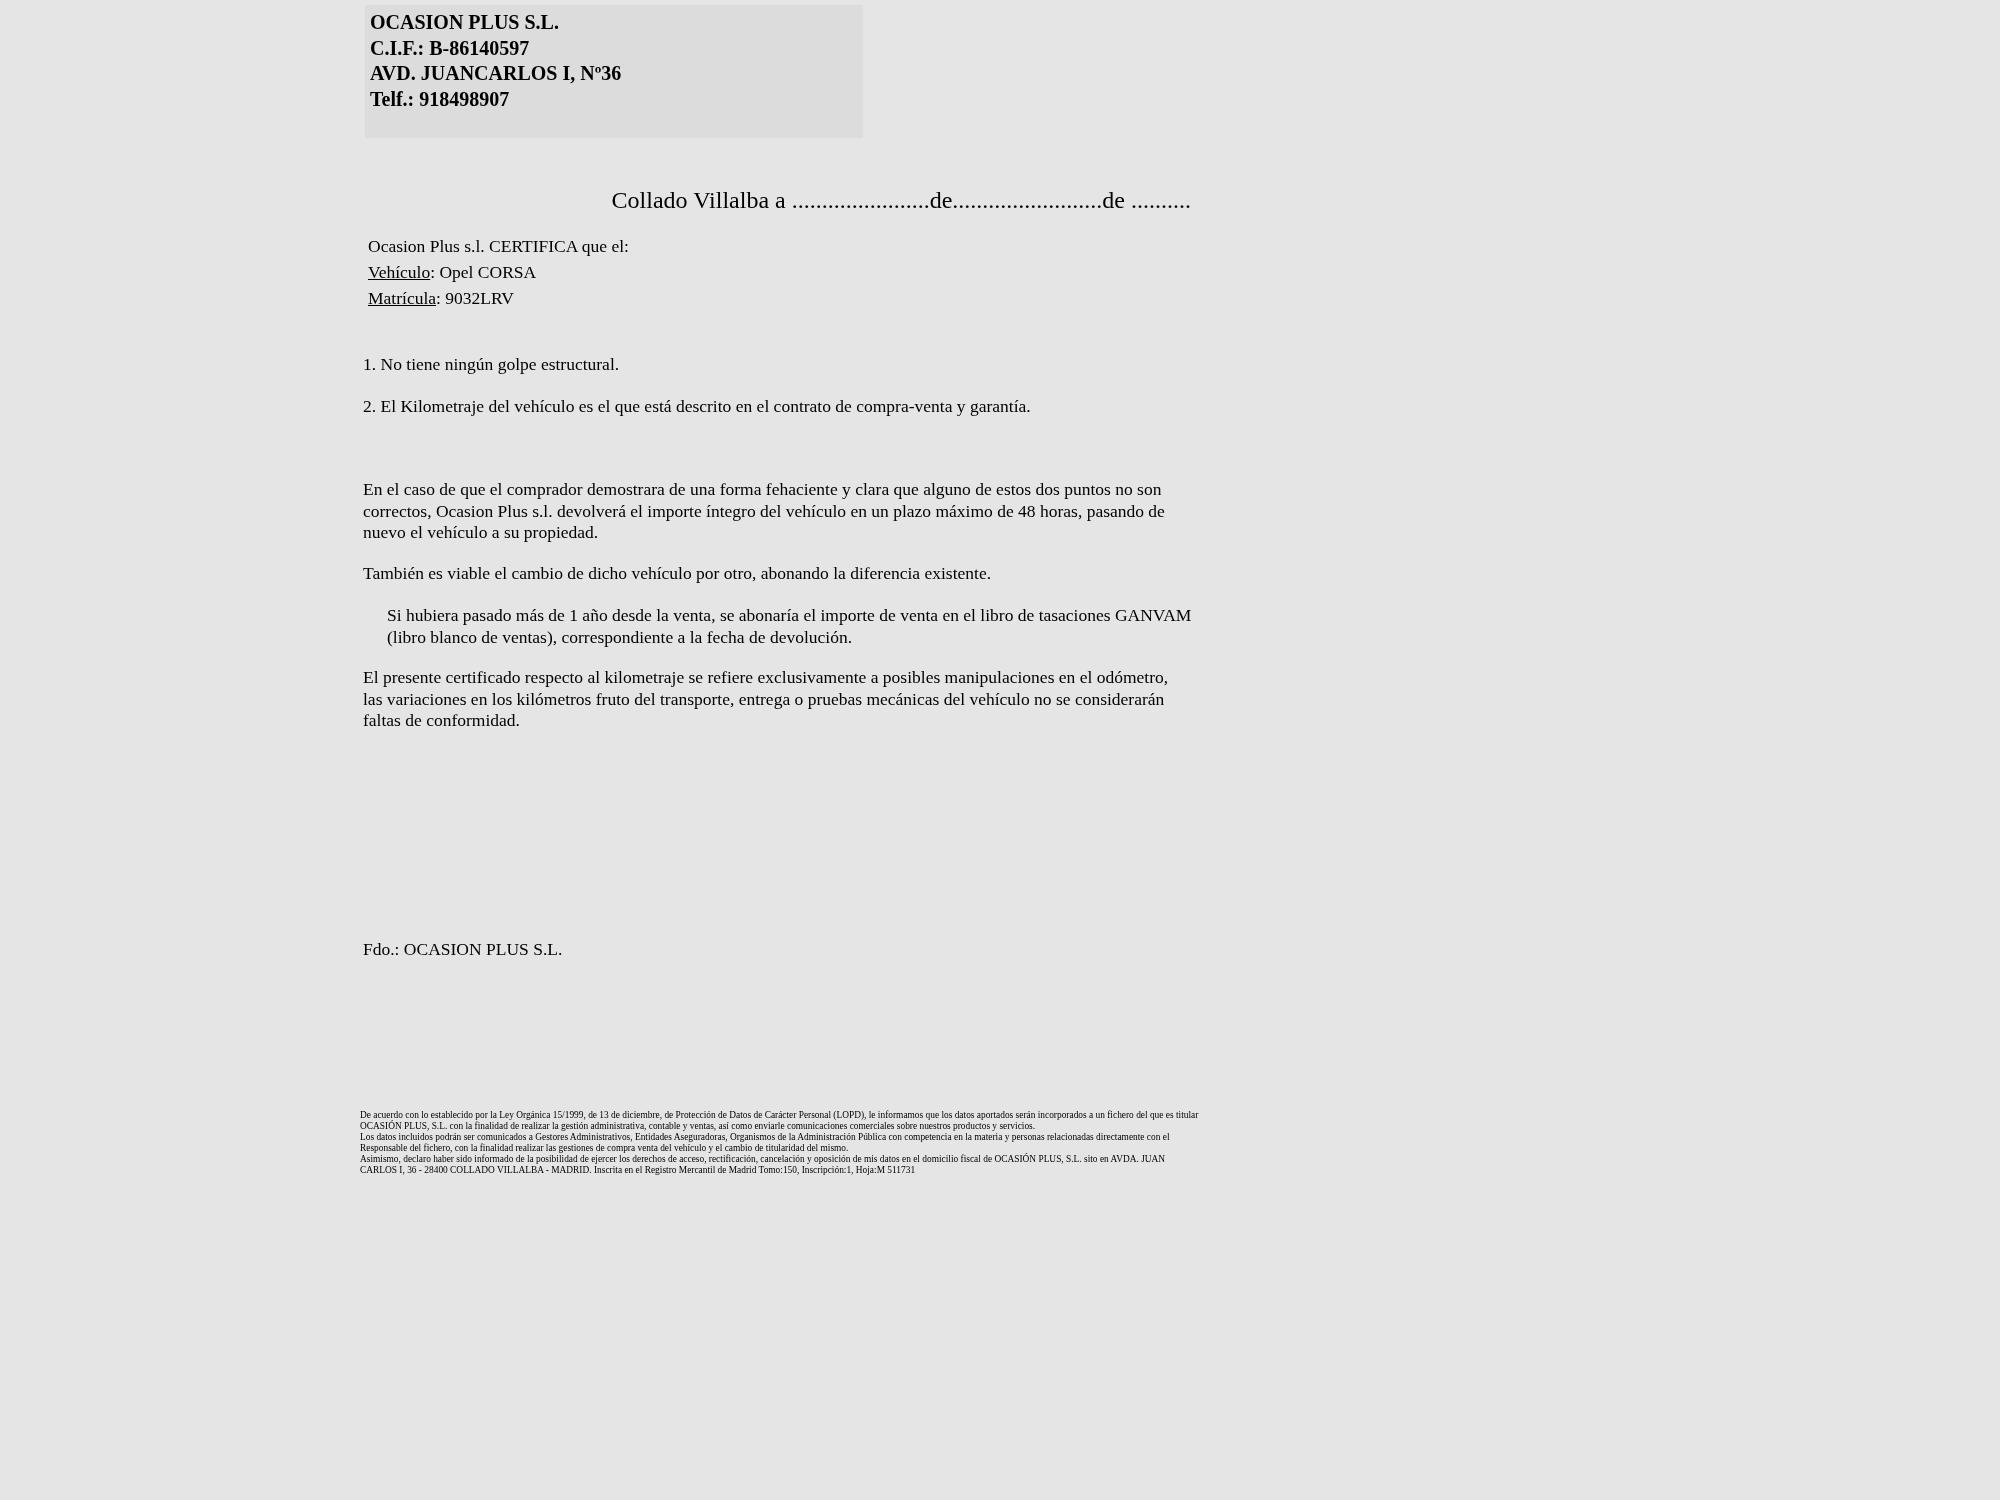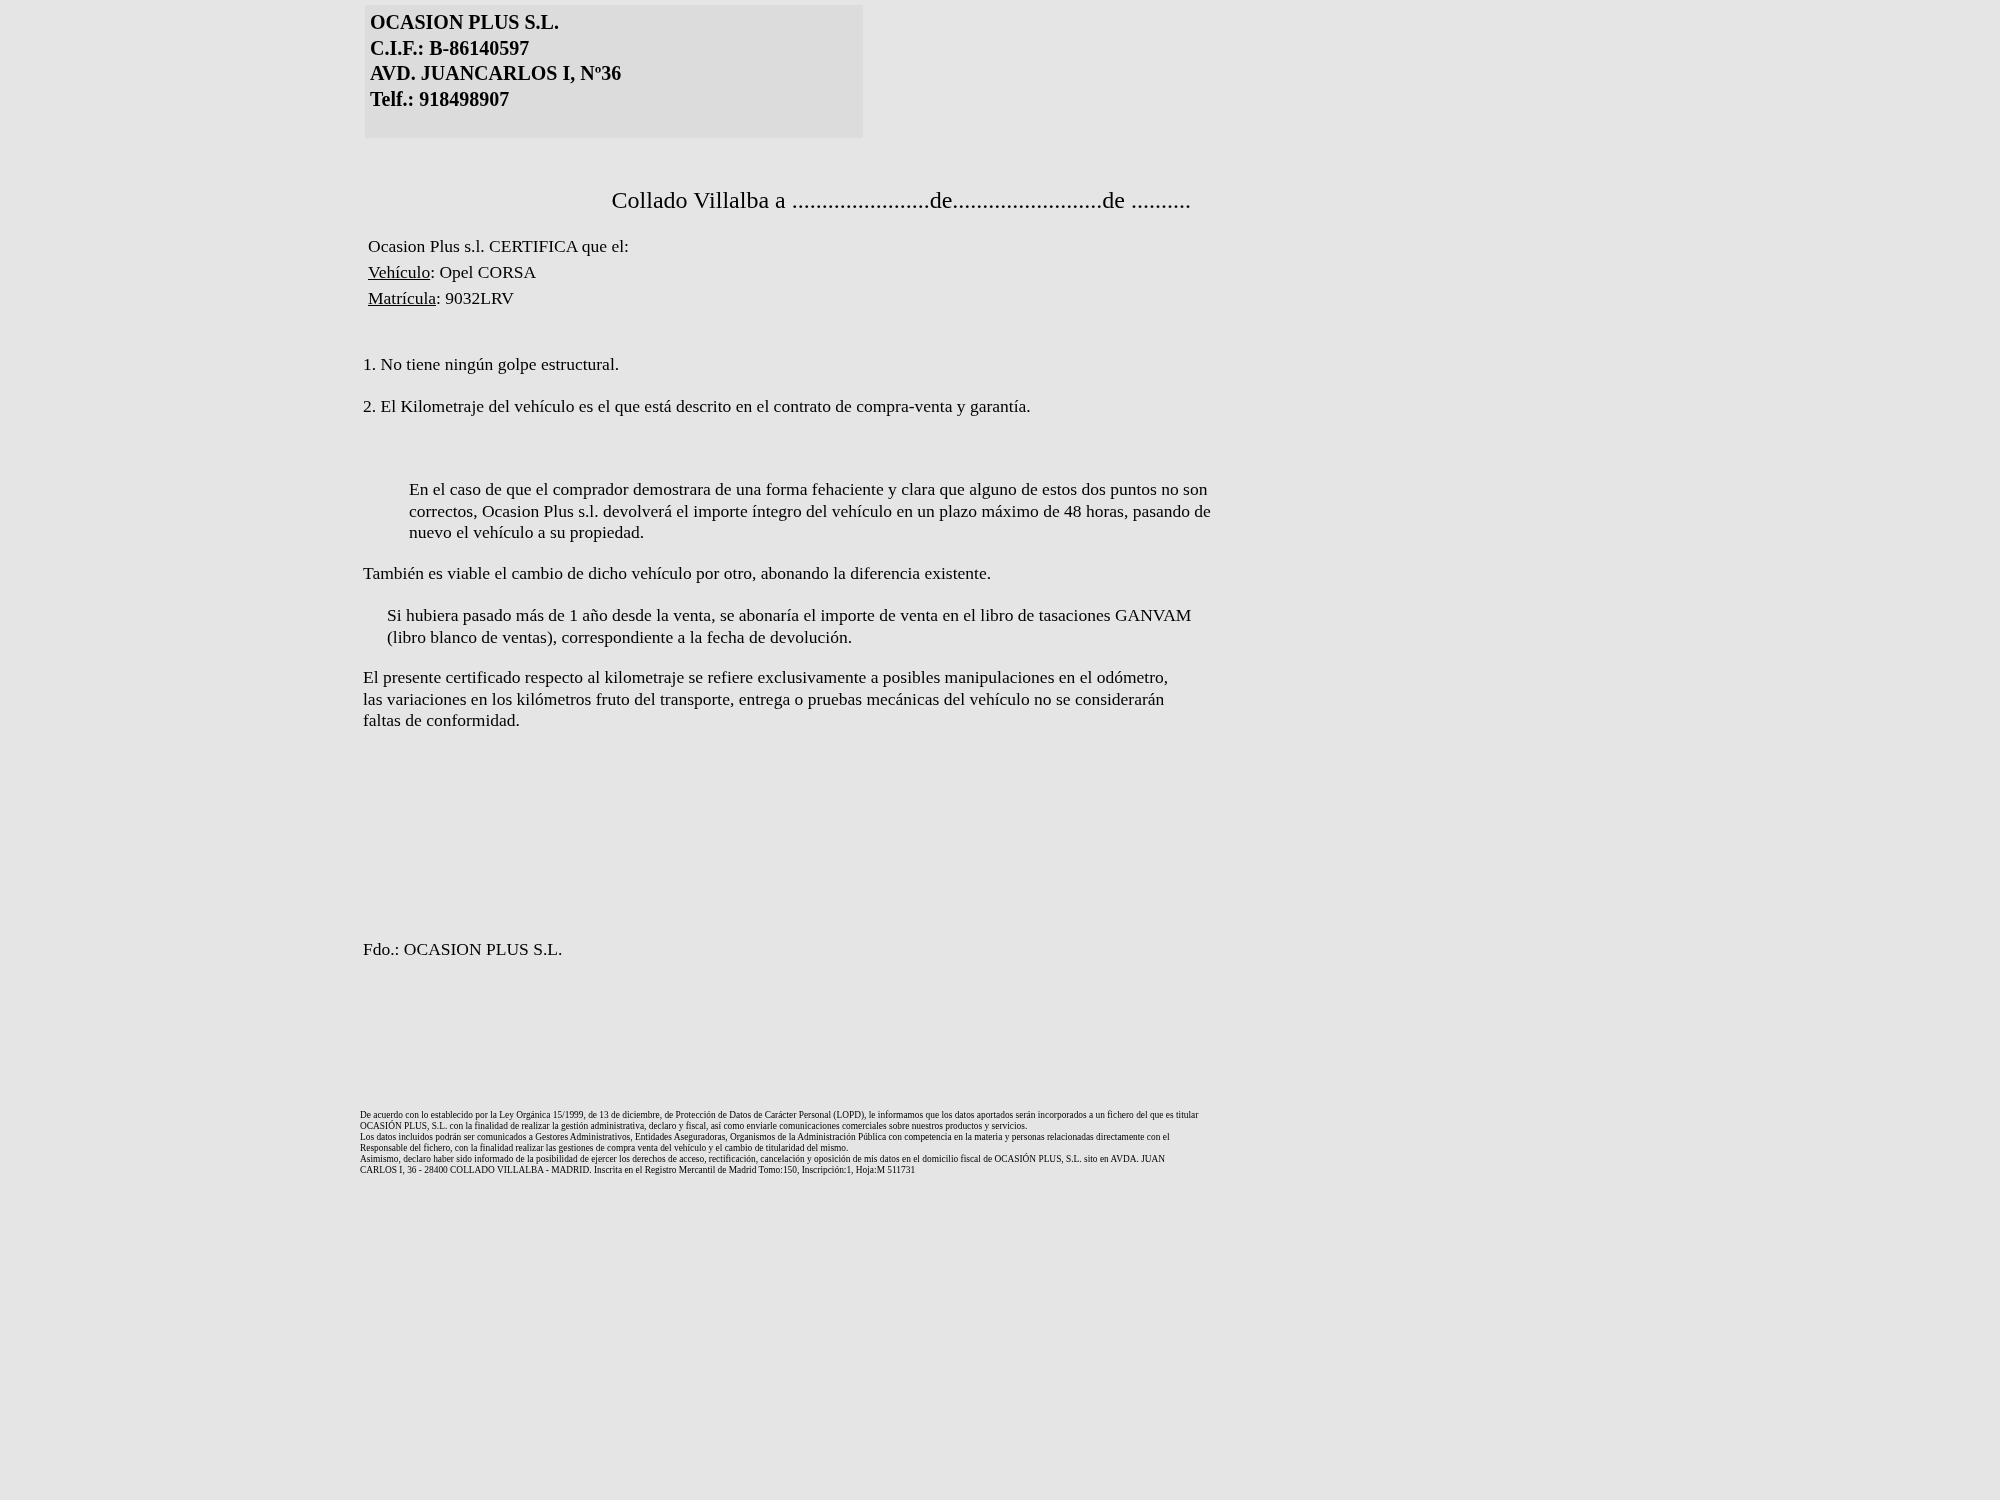--- a/index.html
+++ b/index.html
@@ -82,21 +82,21 @@
   #point-2 { top: 396px; }
 
   
   .para {
     position: absolute;
     left: 363px;
     width: 828px;
     font-size: 17.5px;
     line-height: 21.5px;
   }
-  #para-0 { top: 479px; margin-left: 46px; }
+  #para-0 { top: 479px; }
   #para-1 { top: 563px; }
   #para-2 { top: 605px; margin-left: 24px; }
   #para-3 { top: 667px; }
 
   
   .signature {
     position: absolute;
     left: 363px;
     top: 939px;
     font-size: 17.5px;
@@ -145,20 +145,20 @@
 
   <div class="para" id="para-0">En el caso de que el comprador demostrara de una forma fehaciente y clara que alguno de estos dos puntos no son correctos, Ocasion Plus s.l. devolverá el importe íntegro del vehículo en un plazo máximo de 48 horas, pasando de nuevo el vehículo a su propiedad.</div>
   <div class="para" id="para-1">También es viable el cambio de dicho vehículo por otro, abonando la diferencia existente.</div>
   <div class="para" id="para-2">Si hubiera pasado más de 1 año desde la venta, se abonaría el importe de venta en el libro de tasaciones GANVAM (libro blanco de ventas), correspondiente a la fecha de devolución.</div>
   <div class="para" id="para-3">El presente certificado respecto al kilometraje se refiere exclusivamente a posibles manipulaciones en el odómetro, las variaciones en los kilómetros fruto del transporte, entrega o pruebas mecánicas del vehículo no se considerarán faltas de conformidad.</div>
 
   <div class="signature">Fdo.: OCASION PLUS S.L.</div>
 
   <div class="legal-footer">
     <div>De acuerdo con lo establecido por la Ley Orgánica 15/1999, de 13 de diciembre, de Protección de Datos de Carácter Personal (LOPD), le informamos que los datos aportados serán incorporados a un fichero del que es titular</div>
-    <div>OCASIÓN PLUS, S.L. con la finalidad de realizar la gestión administrativa, declaro y fiscal, así como enviarle comunicaciones comerciales sobre nuestros productos y servicios.</div>
+    <div>OCASIÓN PLUS, S.L. con la finalidad de realizar la gestión administrativa, contable y ventas, así como enviarle comunicaciones comerciales sobre nuestros productos y servicios.</div>
     <div>Los datos incluidos podrán ser comunicados a Gestores Administrativos, Entidades Aseguradoras, Organismos de la Administración Pública con competencia en la materia y personas relacionadas directamente con el</div>
     <div>Responsable del fichero, con la finalidad realizar las gestiones de compra venta del vehículo y el cambio de titularidad del mismo.</div>
     <div>Asimismo, declaro haber sido informado de la posibilidad de ejercer los derechos de acceso, rectificación, cancelación y oposición de mis datos en el domicilio fiscal de OCASIÓN PLUS, S.L. sito en AVDA. JUAN</div>
     <div>CARLOS I, 36 - 28400 COLLADO VILLALBA - MADRID. Inscrita en el Registro Mercantil de Madrid Tomo:150, Inscripción:1, Hoja:M 511731</div>
   </div>
 
 </div>
 
 </body></html>

